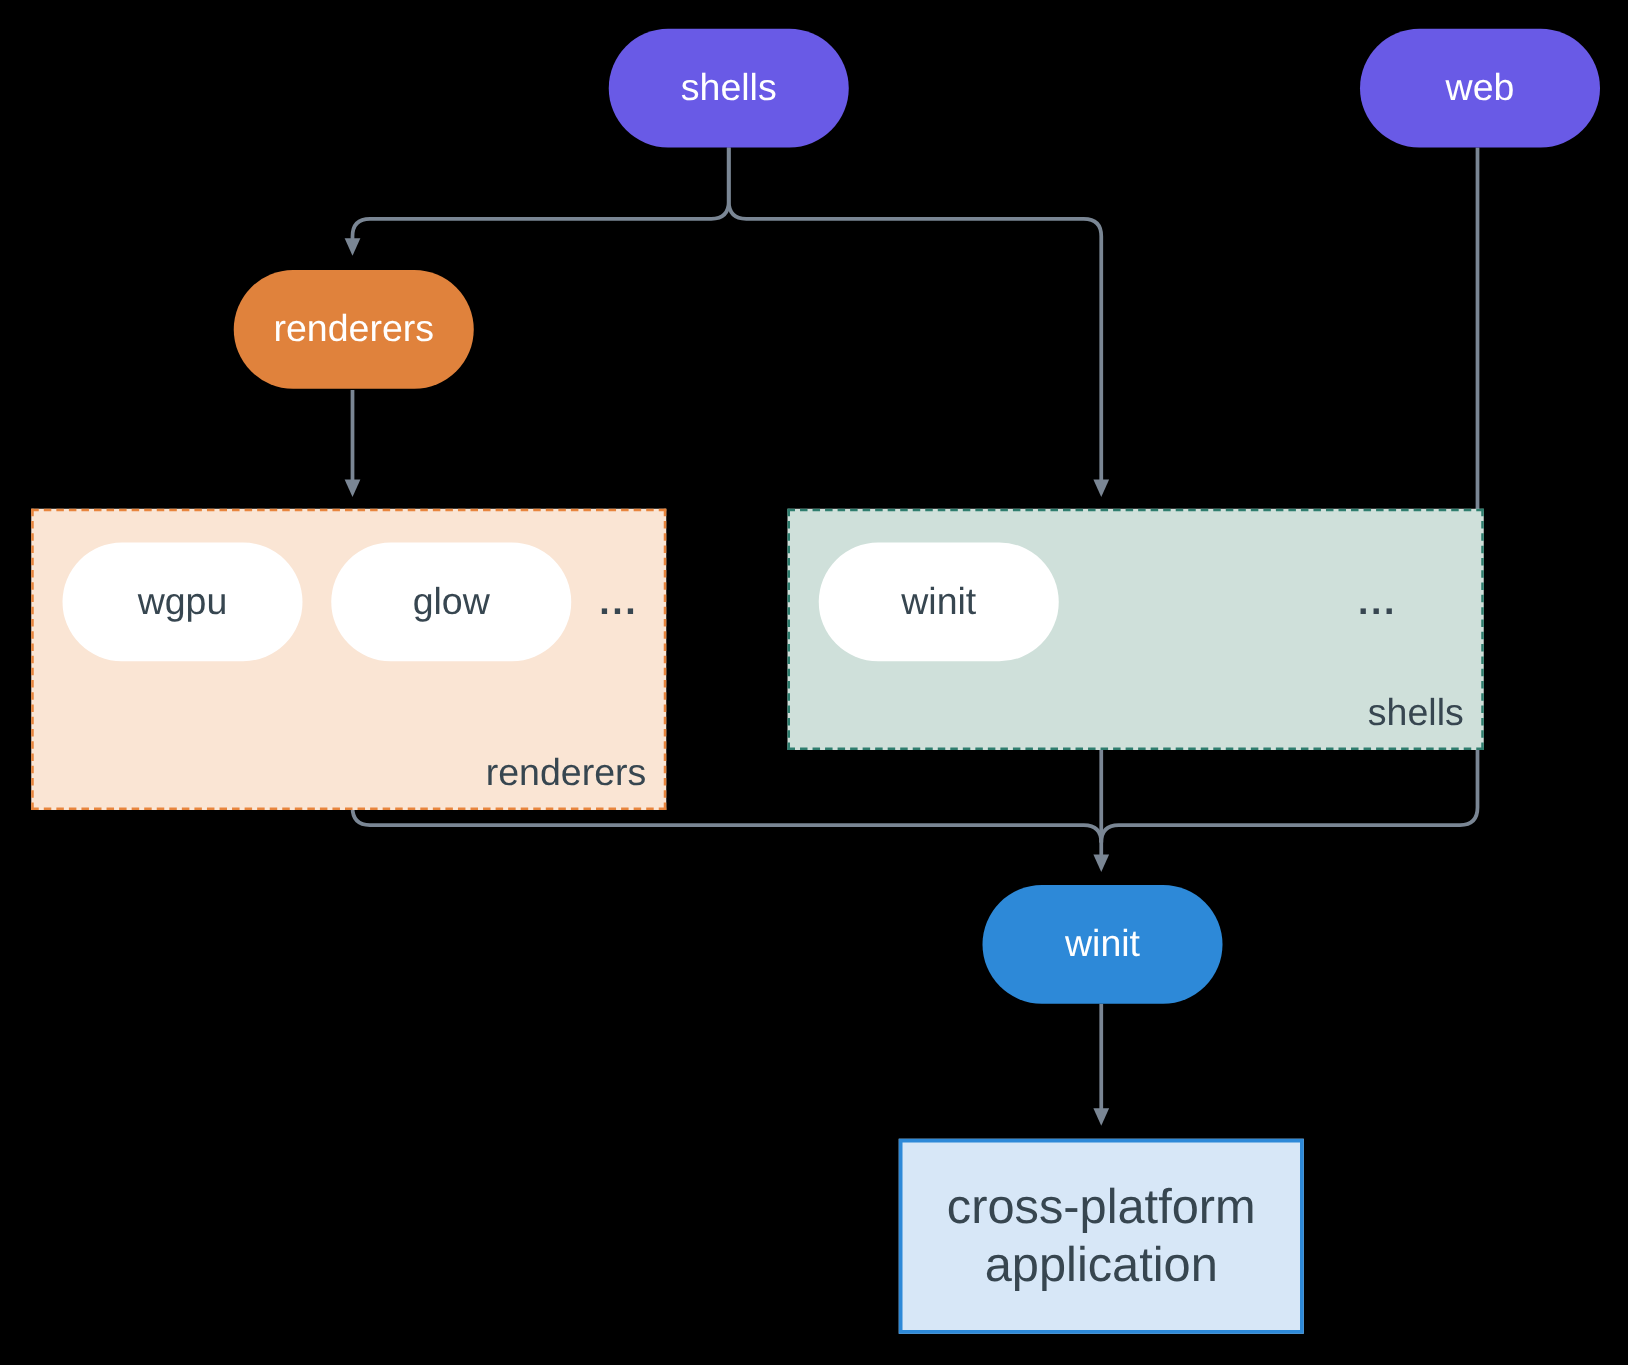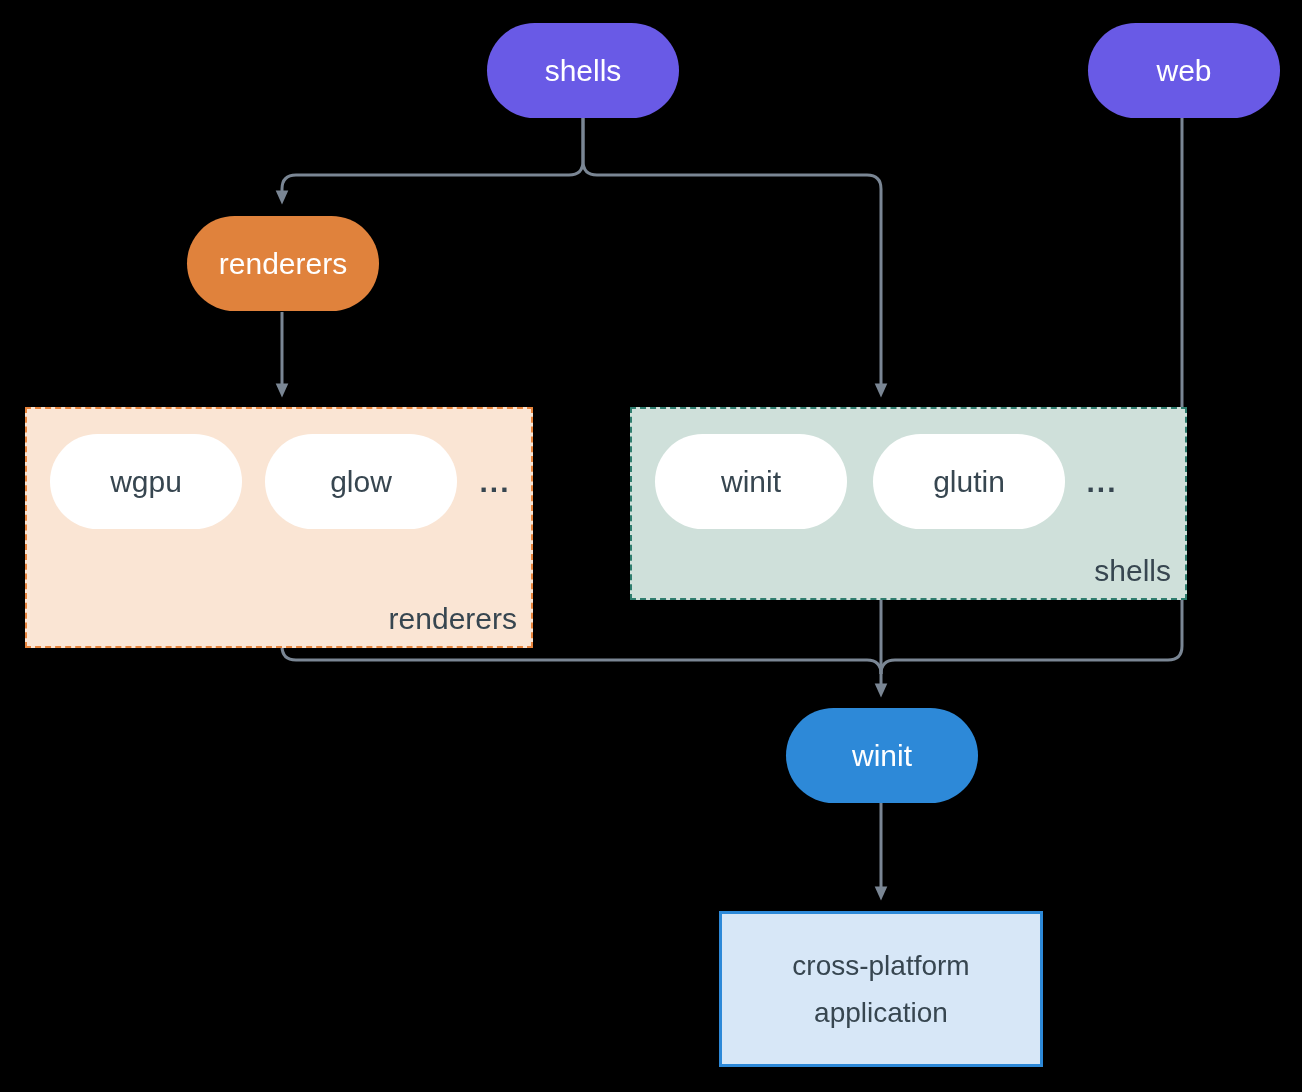--- a/index.html
+++ b/index.html
@@ -69,21 +69,21 @@
     letter-spacing:2px;
   }
   .ellipsis.renderers-more{left:438px;}
   .ellipsis.shells-more{left:440px;}
   .app-box{
     position:absolute;left:719px;top:911px;width:324px;height:156px;
     box-sizing:border-box;
     background:var(--app-fill);
     border:3px solid var(--app-border);
     display:flex;align-items:center;justify-content:center;text-align:center;
-    font-size:28px;line-height:47px;color:var(--text-dark);
+    font-size:39px;line-height:47px;color:var(--text-dark);
     padding:0 28px;
   }
 </style>
 </head>
 <body>
 
 <div class="canvas">
 
   <svg class="connectors" viewBox="0 0 1302 1092" xmlns="http://www.w3.org/2000/svg">
     <defs>
@@ -121,23 +121,20 @@
       <span>glow</span>
     </div>
     <div class="ellipsis renderers-more">...</div>
     <div class="group-label">renderers</div>
   </div>
 
   <div class="groupbox shells">
     <div class="pill white winit">
       <span>winit</span>
     </div>
-    <div class="pill white glutin">
-      <span>glutin</span>
-    </div>
     <div class="ellipsis shells-more">...</div>
     <div class="group-label">shells</div>
   </div>
 
   <div class="pill colored iced">
     <span>winit</span>
   </div>
 
   <div class="app-box">
     <span>cross-platform application</span>

